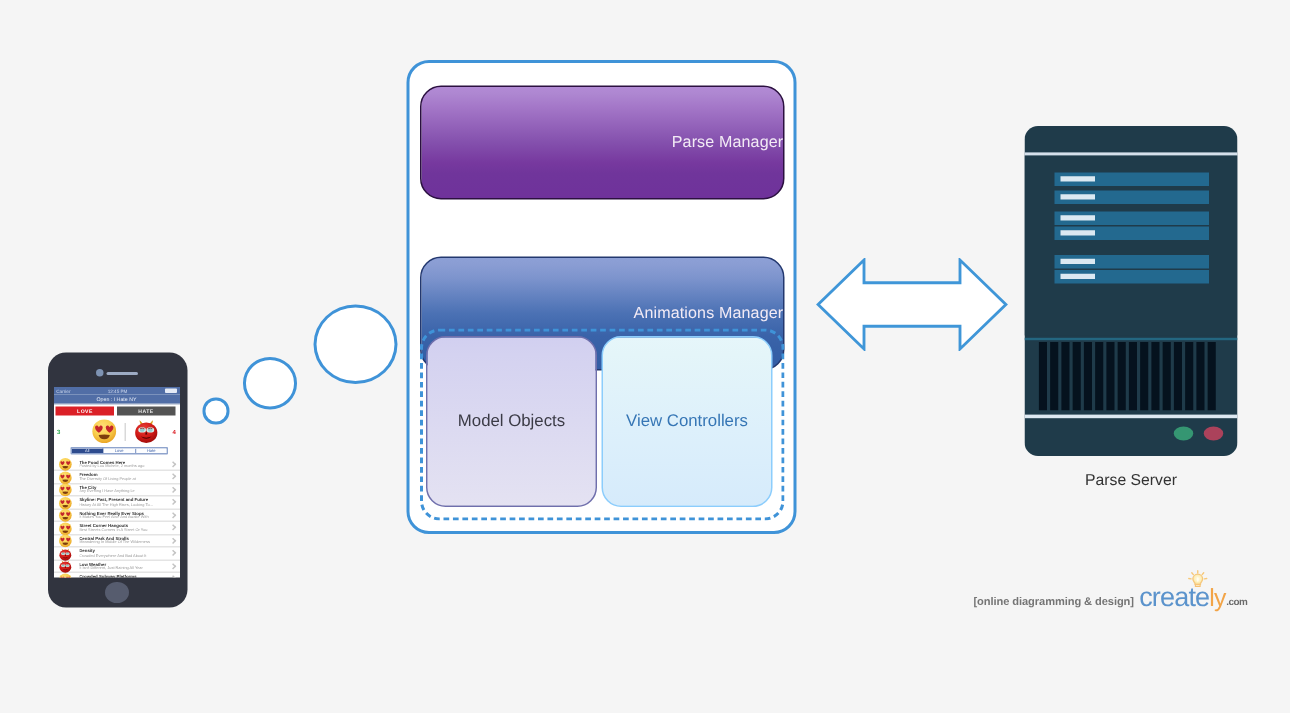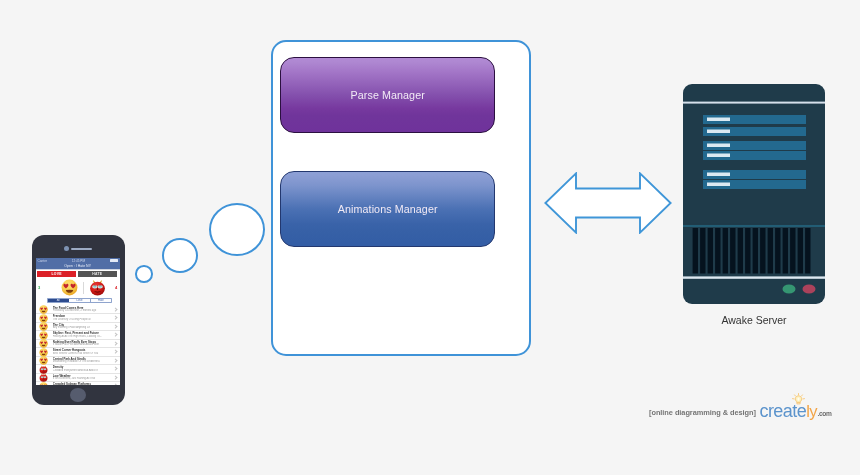--- a/index.html
+++ b/index.html
@@ -5,22 +5,22 @@
 <style>
   html,body{margin:0;padding:0;}
   body{width:860px;height:475px;background:#f5f5f5;overflow:hidden;
        font-family:"Liberation Sans",sans-serif;position:relative;}
   .stage{position:absolute;left:0;top:0;width:860px;height:475px;background:#f5f5f5;}
 
   
   .app-container{position:absolute;left:271px;top:40px;width:260px;height:316px;
     border:2.1px solid #3f93d8;border-radius:15px;background:#ffffff;box-sizing:border-box;}
 
-    .mgr-box{position:absolute;left:7.2px;width:215px;border-radius:14px;box-sizing:border-box;
-    display:flex;align-items:center;justify-content:center;}
+    .mgr-box{position:absolute;left:7.2px;width:243px;border-radius:14px;box-sizing:border-box;
+    display:flex;align-items:center;justify-content:flex-end;}
   .mgr-label{color:#f2eaf5;font-size:10.7px;letter-spacing:.1px;}
 
     .parse-mgr{top:14.7px;height:76.4px;border:1.7px solid #2b1040;
     background:linear-gradient(180deg,#b28ad5 0%,#ae87d1 6%,#a477c8 18%,#8450ad 50%,#77399f 68%,#70359b 78%,#6f329b 100%);}
     .anim-mgr{top:95.8px;height:76.4px;border:1.7px solid #23386f;
     background:linear-gradient(180deg,#8da0d6 0%,#8a9dd3 6%,#7d94cd 18%,#4b71b4 50%,#3a63a9 70%,#3660a6 82%,#335da5 100%);margin-top:33px;}
 
   .dashed-zone{position:absolute;left:7px;top:177px;width:243px;height:128px;
     border-radius:12px;box-sizing:border-box;}
   .dashed-svg{position:absolute;left:0;top:0;}
@@ -87,21 +87,21 @@
     .row .rtitle{position:absolute;left:17.3px;top:.6px;font-size:2.9px;font-weight:bold;color:#2f2f2f;
     white-space:nowrap;overflow:hidden;width:66px;}
     .row .rsub{position:absolute;left:17.3px;top:4.1px;font-size:2.6px;color:#9a9a9a;
     white-space:nowrap;overflow:hidden;width:66px;}
     .row .rchev{position:absolute;right:3.2px;top:2.8px;width:1.8px;height:1.8px;
     border-top:.5px solid #c4c4c4;border-right:.5px solid #c4c4c4;transform:rotate(45deg);}
   .phone-home{position:absolute;left:37.9px;top:152.7px;width:16px;height:14.3px;
     border-radius:50%;background:#565c6e;}
 
   
-  .footer{position:absolute;left:649px;top:386px;display:flex;align-items:flex-end;height:22px;margin-top:12px;}
+  .footer{position:absolute;left:649px;top:386px;display:flex;align-items:flex-end;height:22px;}
   .footer-tag{font-size:7.4px;color:#757575;letter-spacing:-.05px;margin-bottom:3.5px;font-weight:700;}
     .brand{position:relative;margin-left:3.5px;margin-bottom:0;display:inline-block;line-height:1;}
   .brand-blue{font-size:18px;color:#5b93cc;letter-spacing:-.55px;}
   .brand-orange{font-size:16.5px;color:#f2a447;letter-spacing:-.55px;}
     .brand-tld{font-size:6.6px;color:#6b6b6b;font-weight:600;letter-spacing:-.35px;
     position:relative;top:-1px;left:.5px;}
     .bulb{position:absolute;left:32px;top:-9.5px;}
 </style>
 </head>
 <body>
@@ -141,20 +141,31 @@
 </svg>
 
 <div class="stage">
 
   <div class="app-container">
     <div class="mgr-box parse-mgr">
       <span class="mgr-label">Parse Manager</span>
     </div>
     <div class="mgr-box anim-mgr">
       <span class="mgr-label">Animations Manager</span>
+    </div>
+    <div class="dashed-zone">
+      <svg class="dashed-svg" width="243" height="128" viewBox="0 0 243 128">
+        <rect x="1" y="1" width="241" height="126" rx="12" ry="12" fill="none" stroke="#3f93d8" stroke-width="2" stroke-dasharray="3.8 2.5" stroke-linecap="butt"></rect>
+      </svg>
+      <div class="sub-box model-objects">
+        <span class="sub-label">Model Objects</span>
+      </div>
+      <div class="sub-box view-controllers">
+        <span class="sub-label">View Controllers</span>
+      </div>
     </div>
   </div>
 
   <div class="bubble" style="left:135px;top:265px;width:17.5px;height:17.5px;"></div>
   <div class="bubble" style="left:162px;top:238px;width:36px;height:34.5px;"></div>
   <div class="bubble" style="left:209px;top:203px;width:56px;height:53px;"></div>
 
   <svg class="arrow" width="128" height="62" viewBox="0 0 128 62">
     <path d="M32 1.4 L1.4 31 L32 60.6 L32 45.5 L96 45.5 L96 60.6 L126.6 31 L96 1.4 L96 16.5 L32 16.5 Z" fill="#ffffff" stroke="#3f96d8" stroke-width="1.9" stroke-linejoin="miter"></path>
   </svg>
@@ -202,21 +213,21 @@
           <rect x="99.60" y="144" width="5.4" height="45.5"></rect>
           <rect x="107.10" y="144" width="5.4" height="45.5"></rect>
           <rect x="114.60" y="144" width="5.4" height="45.5"></rect>
           <rect x="122.10" y="144" width="5.4" height="45.5"></rect>
         </g>
       <rect x="0" y="192.4" width="142" height="2.4" fill="#dde8f1"></rect>
       <ellipse cx="106" cy="205" rx="6.5" ry="4.6" fill="#359672"></ellipse>
       <ellipse cx="126" cy="205" rx="6.5" ry="4.6" fill="#ab425b"></ellipse>
     </g>
   </svg>
-  <div class="server-caption">Awake Server</div>
+  <div class="server-caption">Parse Server</div>
 
   <div class="phone">
     <div class="phone-body">
       <div class="phone-speaker"></div>
       <div class="phone-camera"></div>
       <div class="phone-screen">
         <div class="status-bar">
           <span class="sb-left">Carrier</span>
           <span class="sb-mid">12:45 PM</span>
           <span class="sb-bat"></span>

